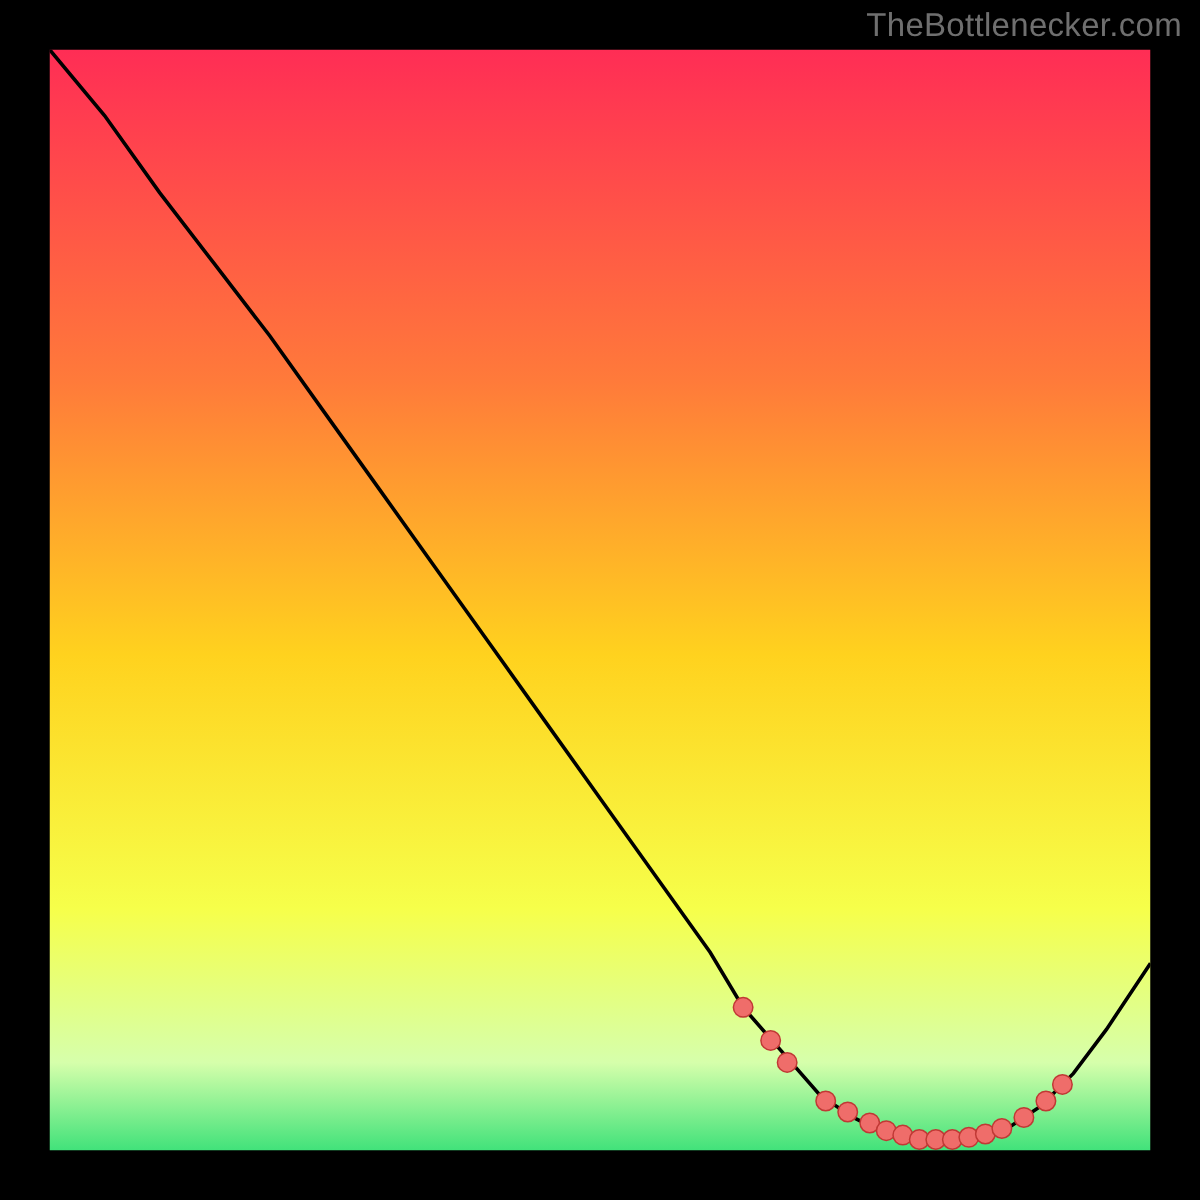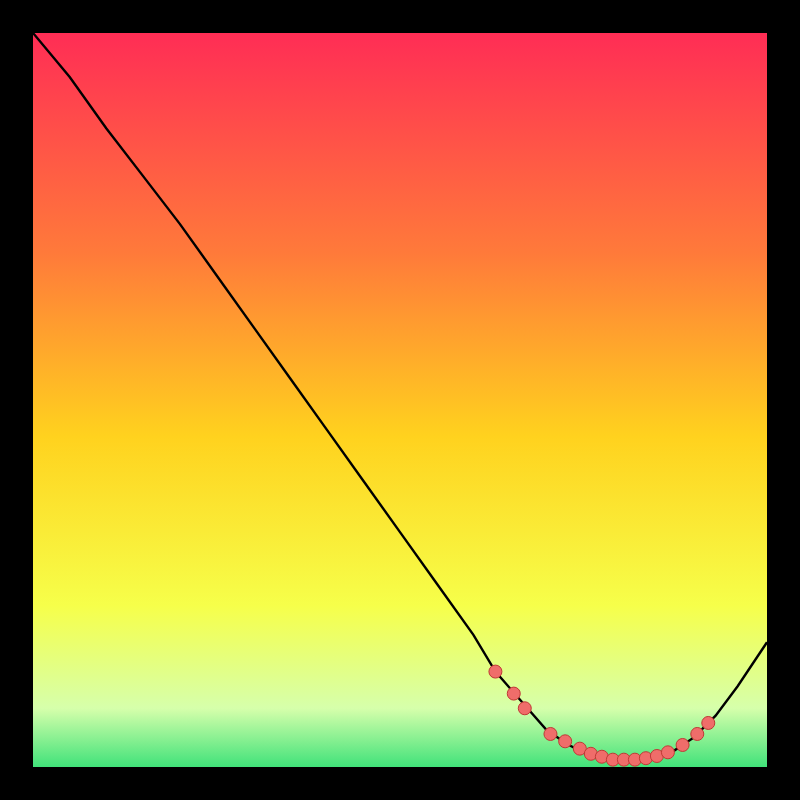--- a/index.html
+++ b/index.html
@@ -38,20 +38,21 @@
   }
   .plot svg {
     display: block;
   }
 </style>
 </head>
 <body>
 
 <div class="frame">
 
+  <div class="watermark">TheBottlenecker.com</div>
 
   <div class="plot">
     <svg id="chart-svg" width="734" height="734" viewBox="0 0 734 734" preserveAspectRatio="none">
       <defs>
         <linearGradient id="bg-grad" x1="0" y1="0" x2="0" y2="1">
           <stop id="g0" offset="0%" stop-color="#ff2d55"></stop>
           <stop id="g1" offset="30%" stop-color="#ff7a3a"></stop>
           <stop id="g2" offset="55%" stop-color="#ffd21e"></stop>
           <stop id="g3" offset="78%" stop-color="#f6ff4a"></stop>
           <stop id="g4" offset="92%" stop-color="#d6ffab"></stop>

